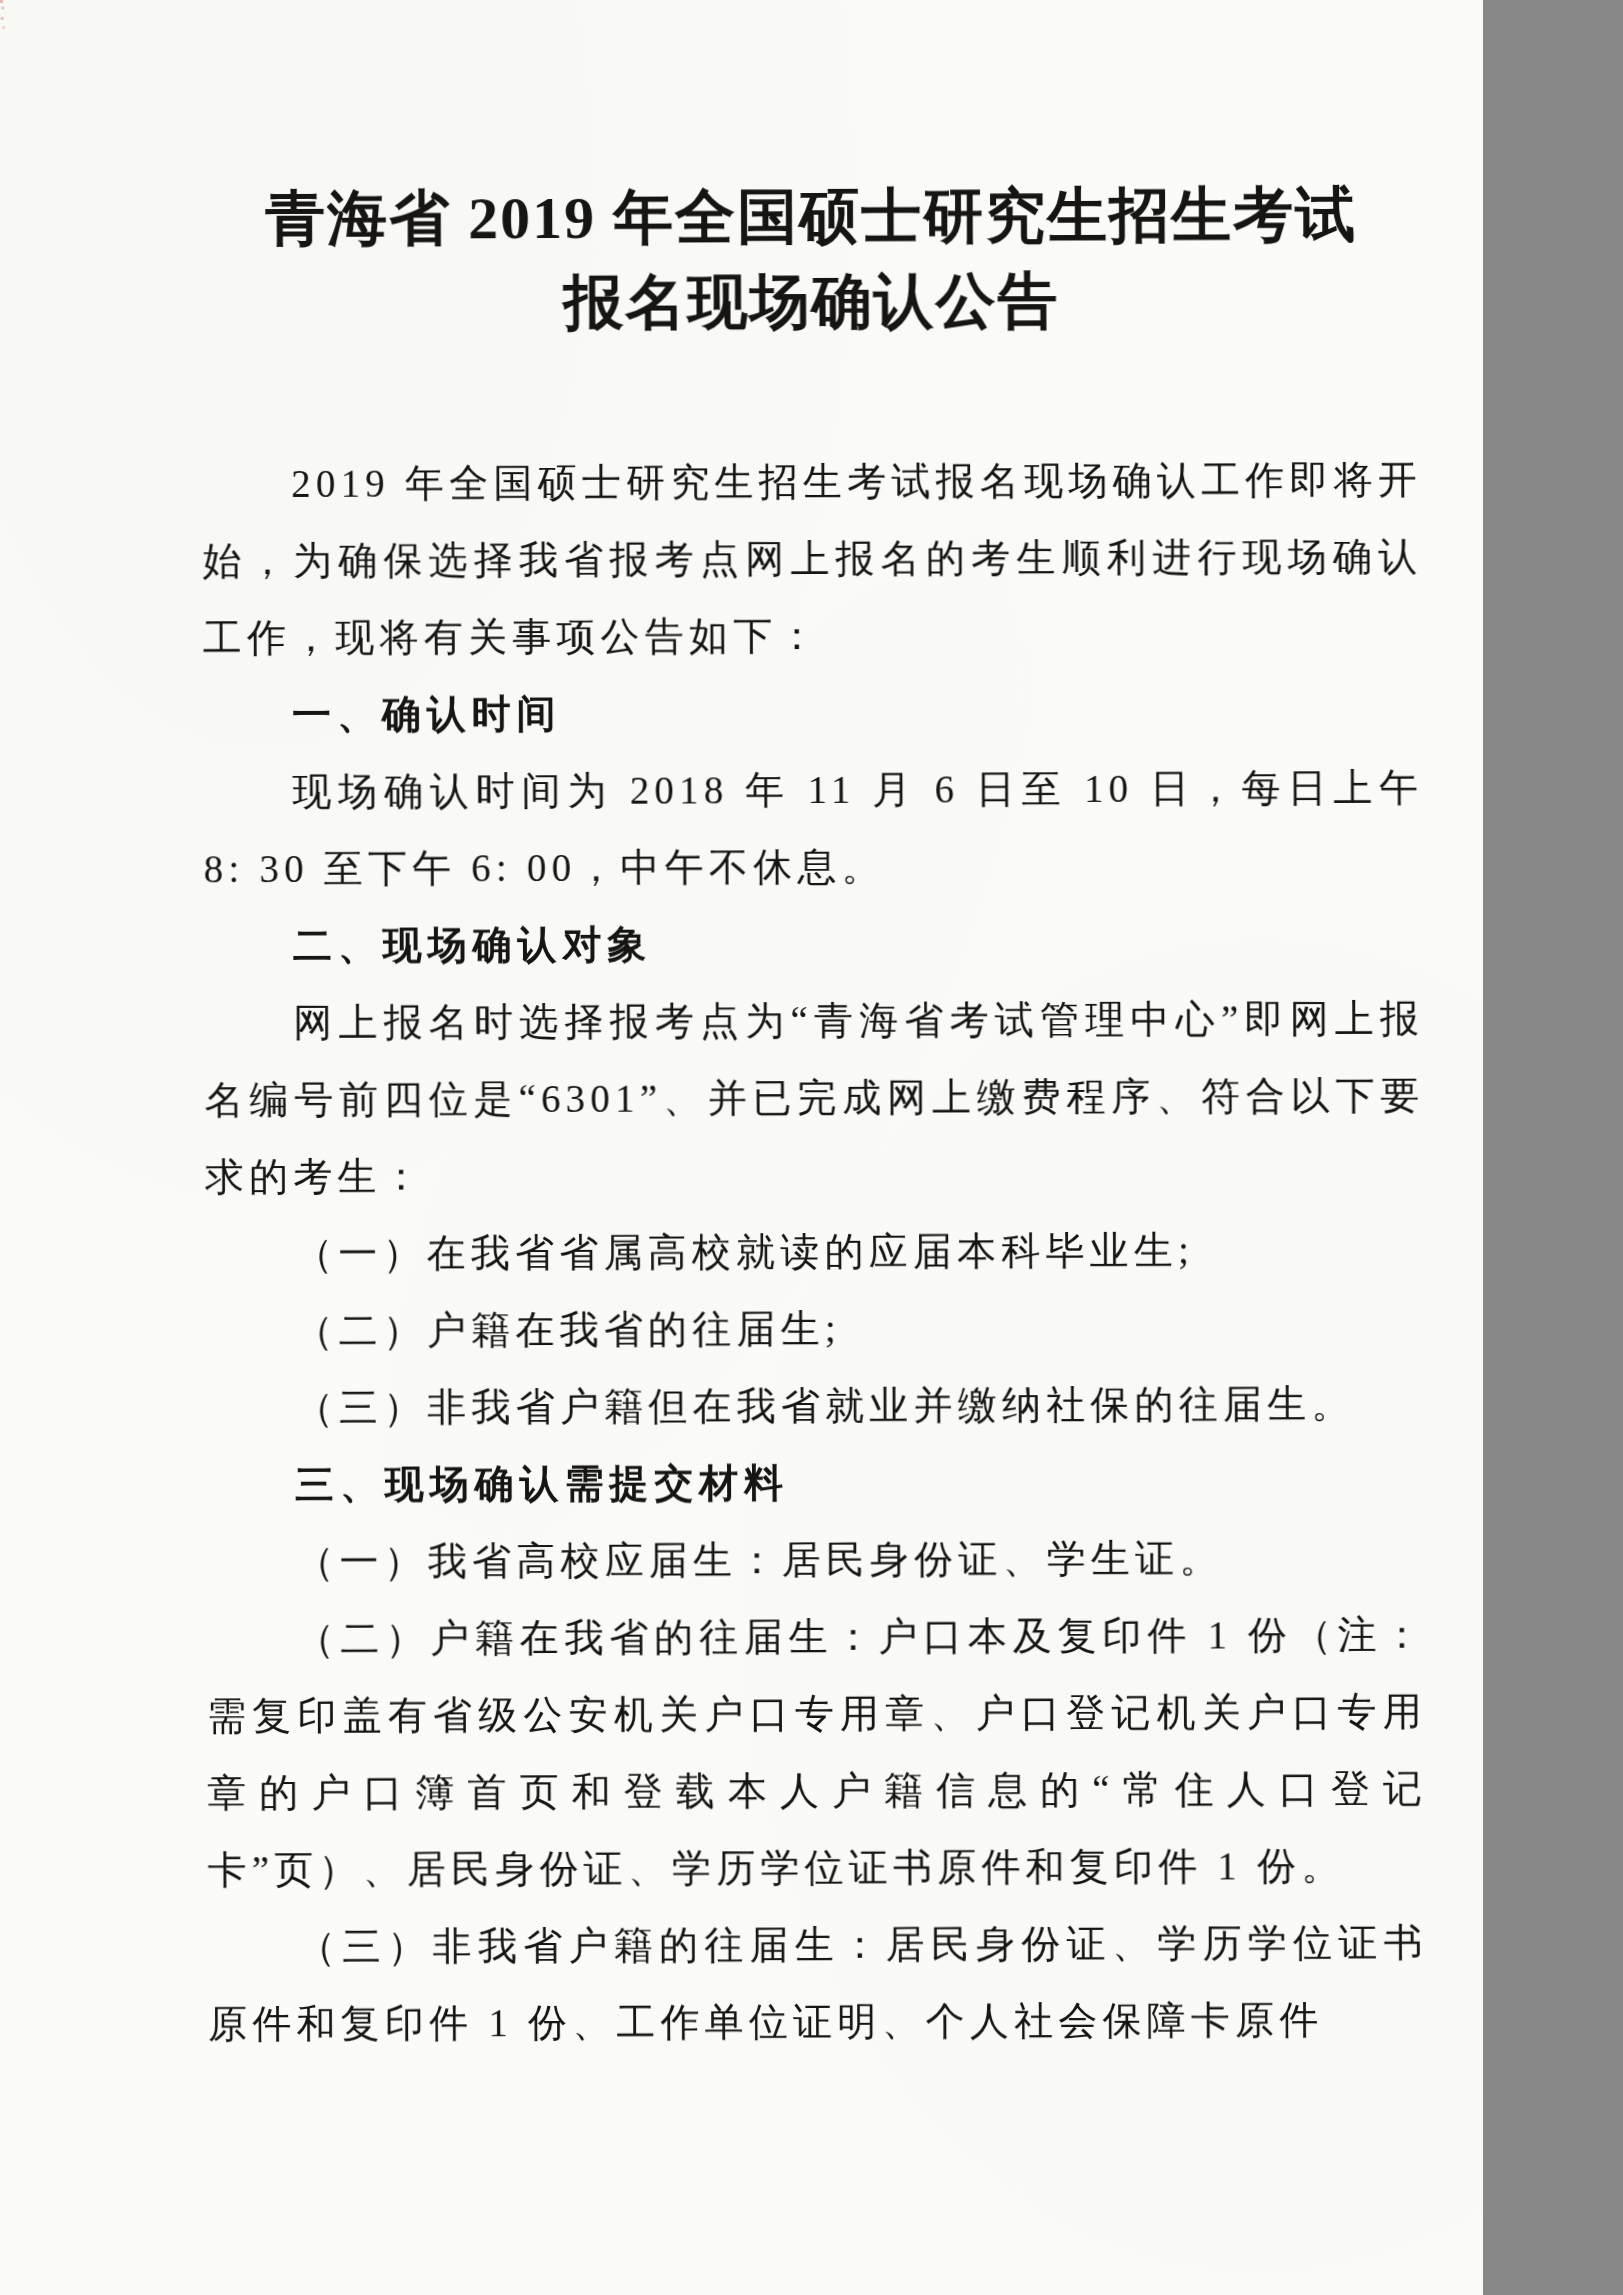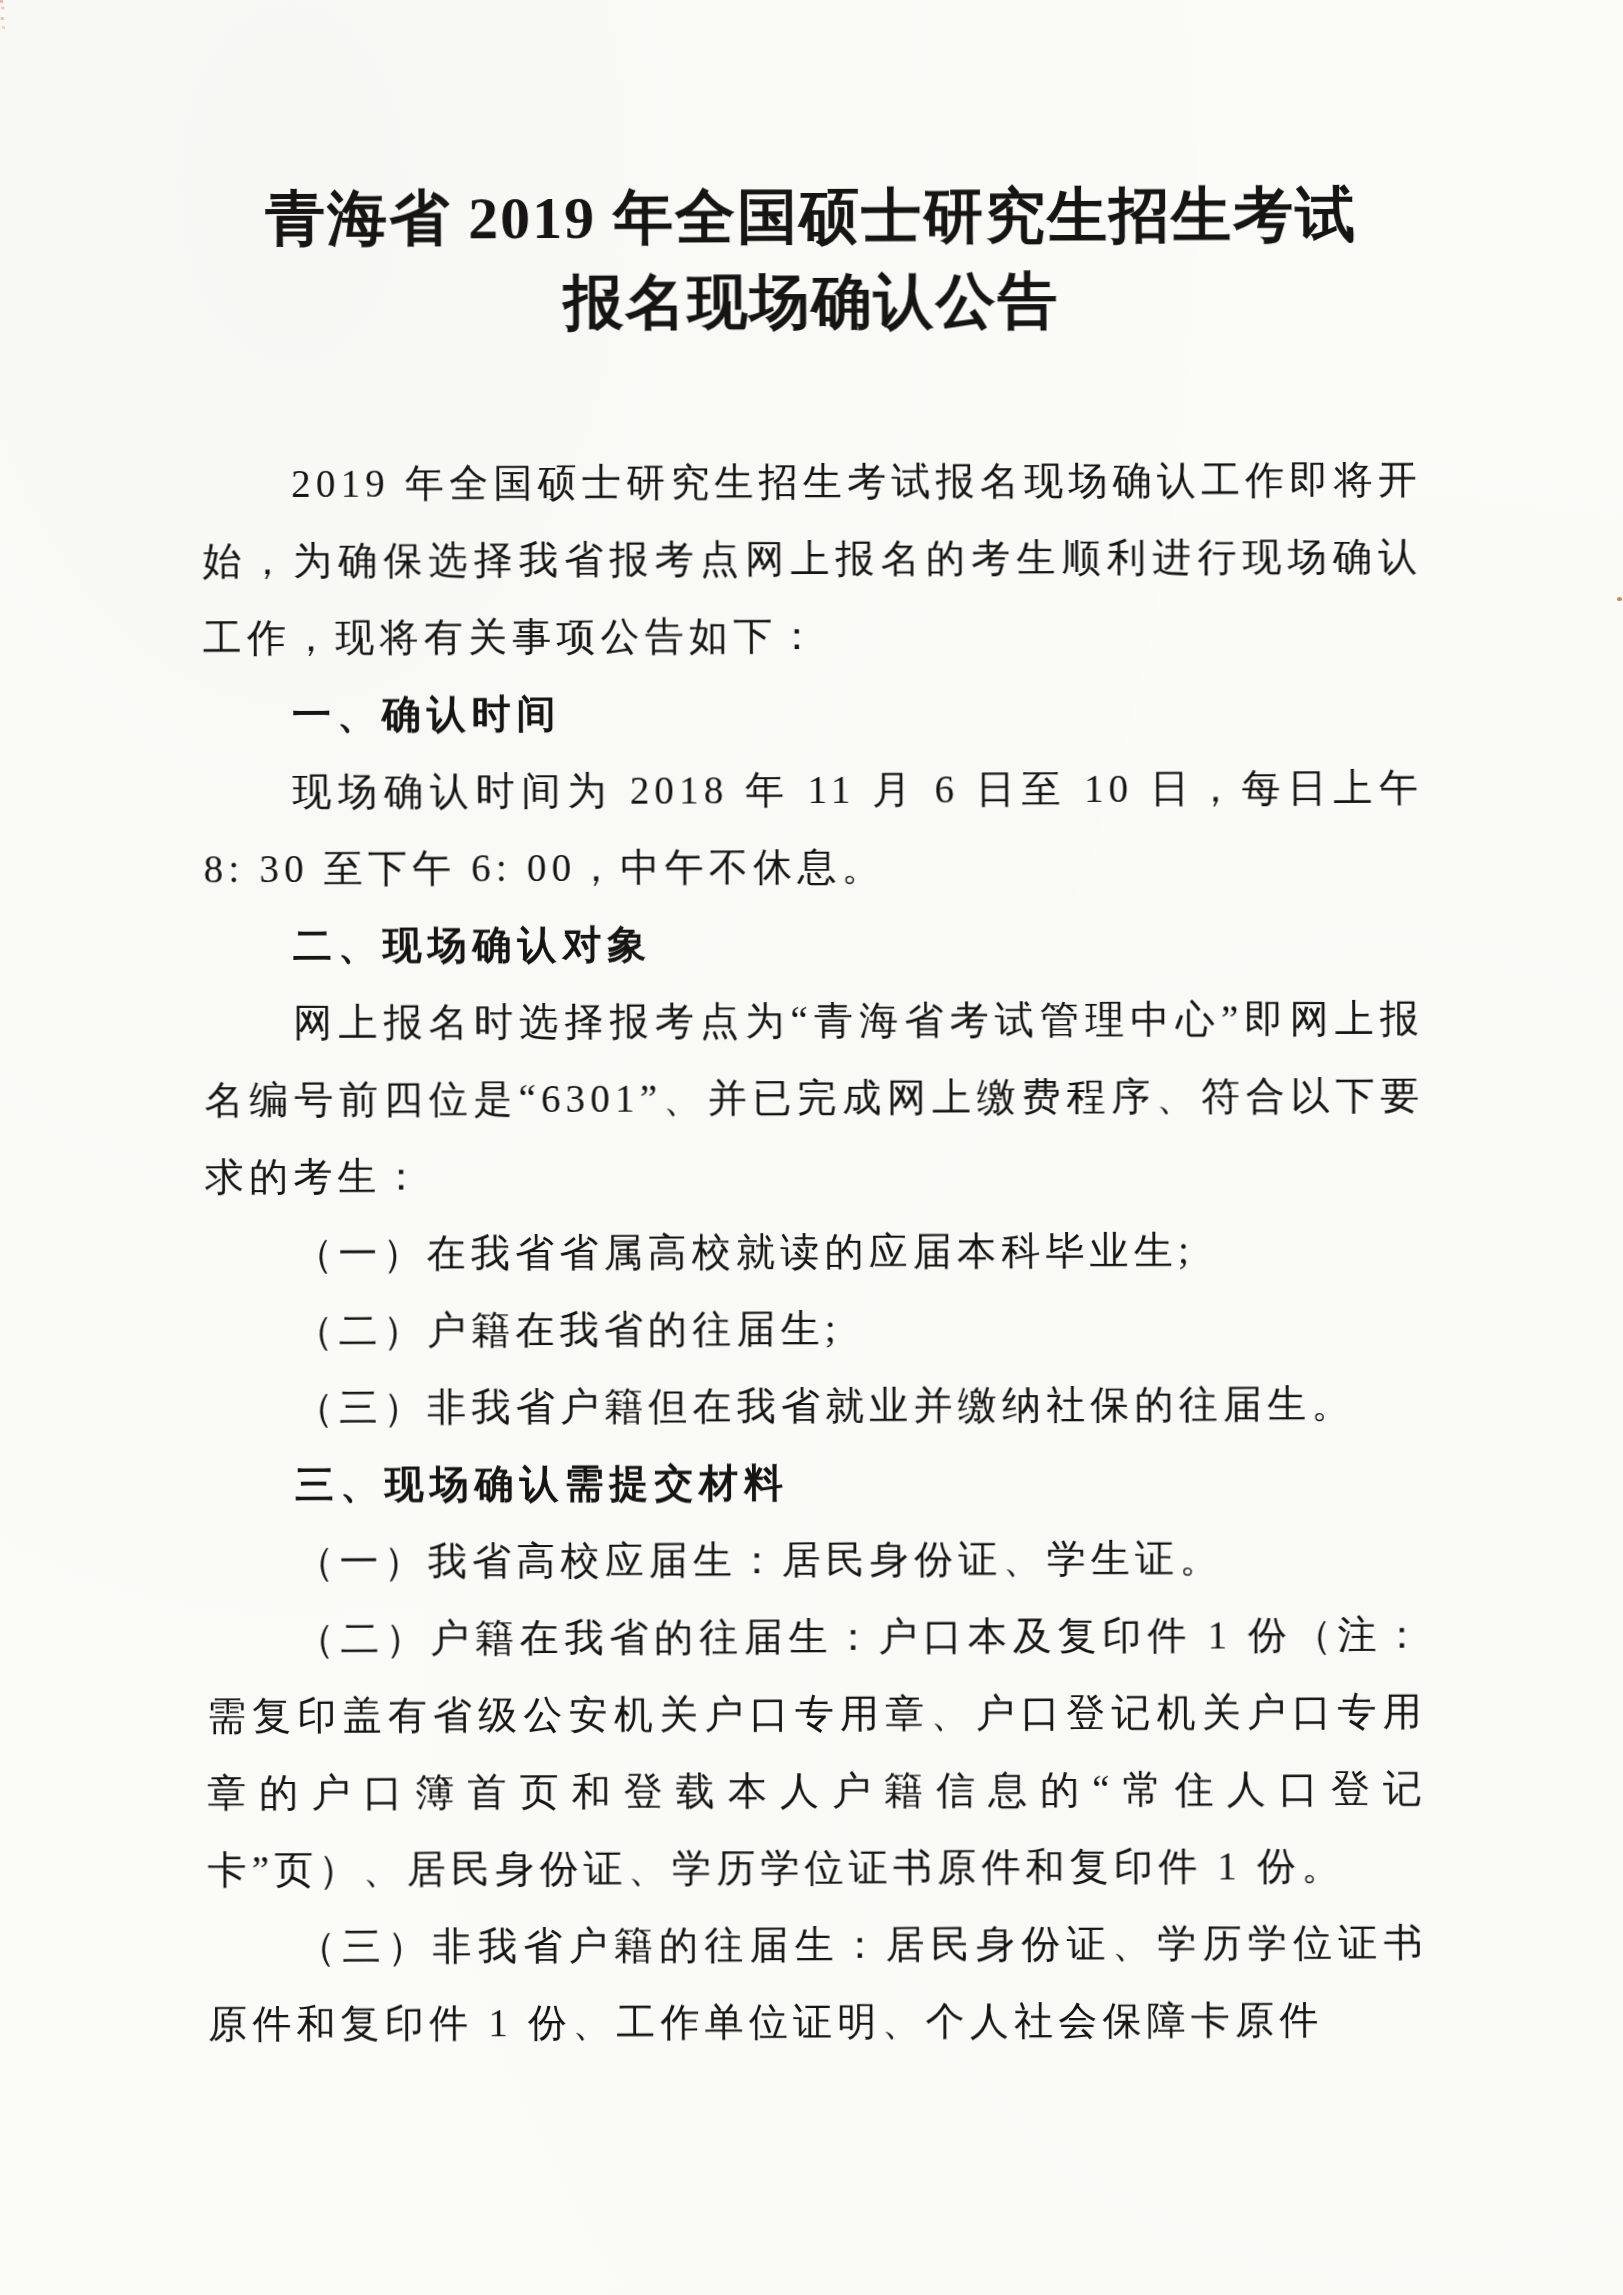--- a/index.html
+++ b/index.html
@@ -2,29 +2,30 @@
 <html style="--paper: #fbfbf8; --ink: #161514;font-size:10.5px"><head>
 <meta charset="utf-8">
 <style>
   html, body {
     margin: 0;
     padding: 0;
     background: #888;
   }
   .page {
     position: relative;
-    width: 1623px;
+    width: 1458px;
     height: 2295px;
     overflow: hidden;
     background:
       radial-gradient(ellipse at 18% 8%, rgba(0,0,0,0.015), transparent 55%),
       radial-gradient(ellipse at 85% 70%, rgba(60,50,20,0.012), transparent 60%),
       var(--paper, #fbfbf8);
     color: var(--ink, #161514);
     font-family: "Liberation Serif", "DejaVu Serif", serif;
+    padding-left: 25px;
   }
   .content {
     position: absolute;
     left: 201px;
     top: 175px;
     width: 1220px;
     transform: rotate(-0.22deg);
     transform-origin: 50% 0;
     filter: blur(0.3px);
   }

